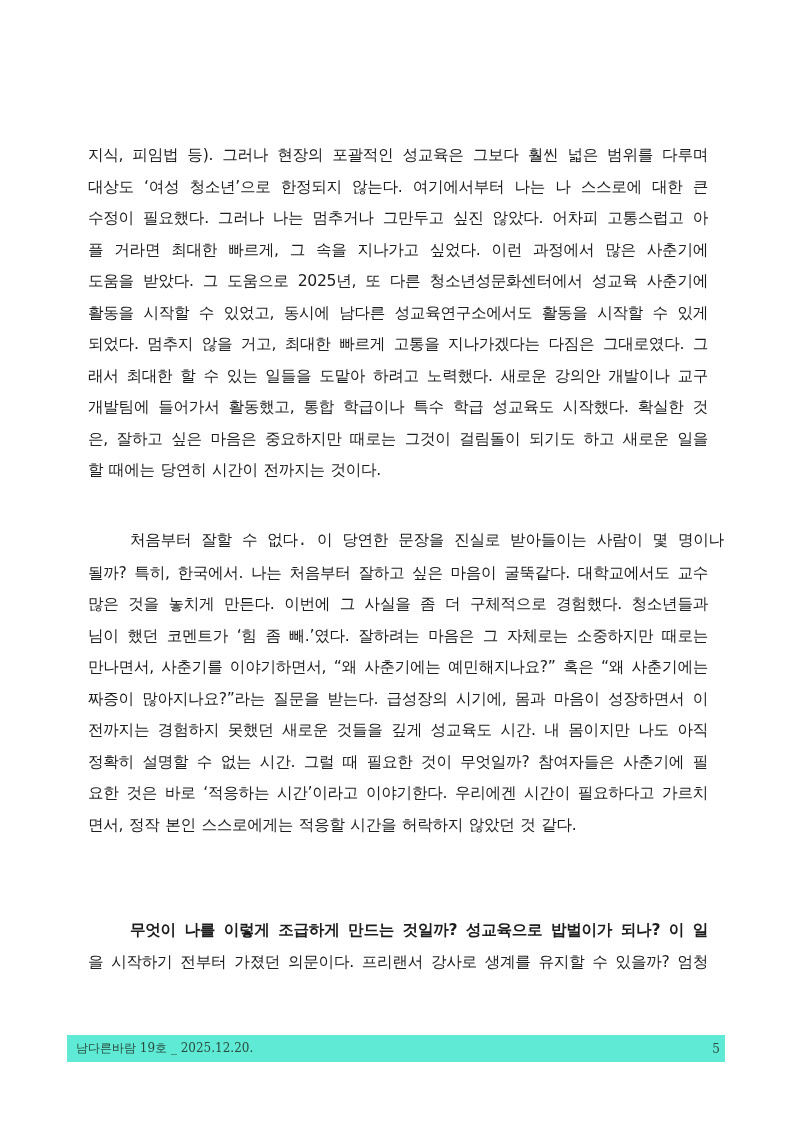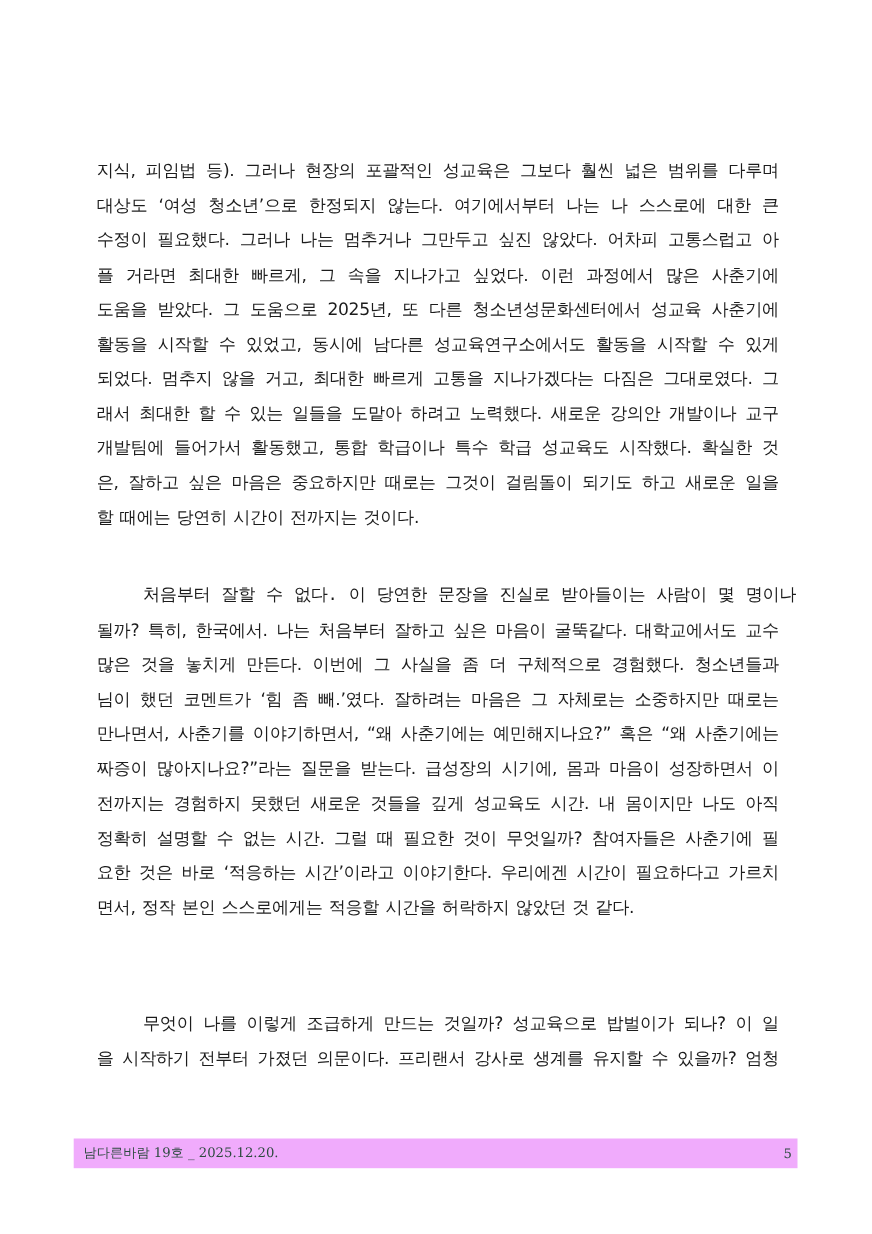--- a/index.html
+++ b/index.html
@@ -46,21 +46,21 @@
   }
   #p1 { top: 119px; margin-top: 21px; }
   #p2 { top: 526px; }
   #p3 { top: 915px; }
   .footer {
     position: absolute;
     left: 67px;
     top: 1035px;
     width: 658px;
     height: 27px;
-    background: #f0abfc;
+    background: #5eead4;
     display: flex;
     align-items: center;
     justify-content: space-between;
     box-sizing: border-box;
     padding: 0 5px 0 9px;
     font-family: "DejaVu Serif", "Liberation Serif", serif;
     font-size: 12px;
     color: #2b4a3e;
   }
 </style>
@@ -90,21 +90,21 @@
     <span class="line">님이 했던 코멘트가 ‘힘 좀 빼.’였다. 잘하려는 마음은 그 자체로는 소중하지만 때로는</span>
     <span class="line">만나면서, 사춘기를 이야기하면서, “왜 사춘기에는 예민해지나요?” 혹은 “왜 사춘기에는</span>
     <span class="line">짜증이 많아지나요?”라는 질문을 받는다. 급성장의 시기에, 몸과 마음이 성장하면서 이</span>
     <span class="line">전까지는 경험하지 못했던 새로운 것들을 깊게 성교육도 시간. 내 몸이지만 나도 아직</span>
     <span class="line">정확히 설명할 수 없는 시간. 그럴 때 필요한 것이 무엇일까? 참여자들은 사춘기에 필</span>
     <span class="line">요한 것은 바로 ‘적응하는 시간’이라고 이야기한다. 우리에겐 시간이 필요하다고 가르치</span>
     <span class="line last">면서, 정작 본인 스스로에게는 적응할 시간을 허락하지 않았던 것 같다.</span>
   </div>
 
   <div class="text-col" id="p3">
-    <span class="line" style="padding-left:42px;box-sizing:border-box;">무엇이 나를 이렇게 조급하게 만드는 것일까? 성교육으로 밥벌이가 되나? 이 일</span>
+    <span class="line" style="padding-left:42px;box-sizing:border-box;font-weight:bold;">무엇이 나를 이렇게 조급하게 만드는 것일까? 성교육으로 밥벌이가 되나? 이 일</span>
     <span class="line">을 시작하기 전부터 가졌던 의문이다. 프리랜서 강사로 생계를 유지할 수 있을까? 엄청</span>
   </div>
 
   <div class="footer">
     <span>남다른바람 19호 _ 2025.12.20.</span>
     <span>5</span>
   </div>
 
 </div>
 

